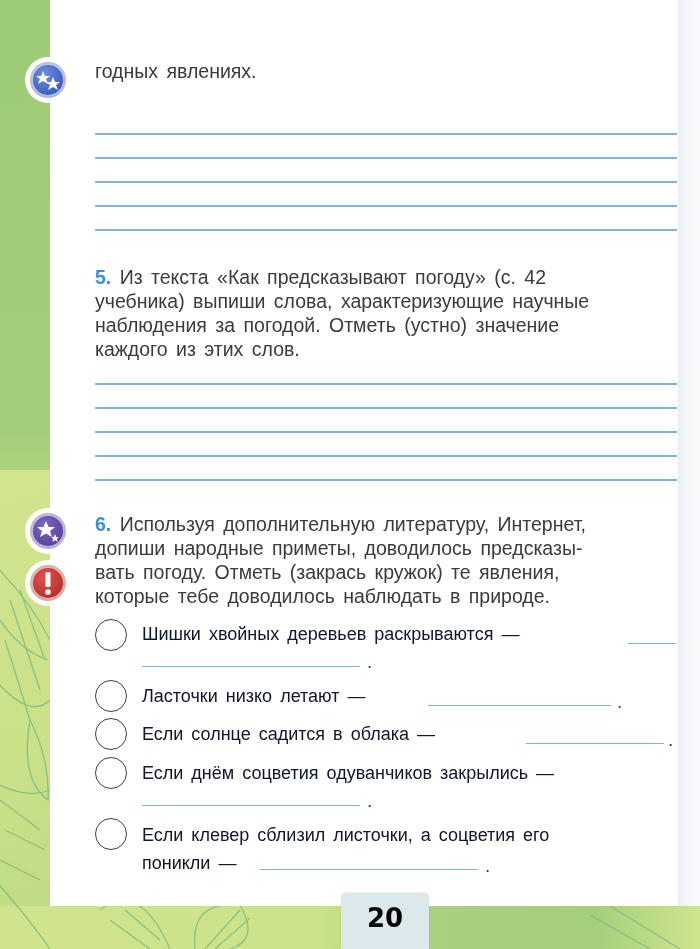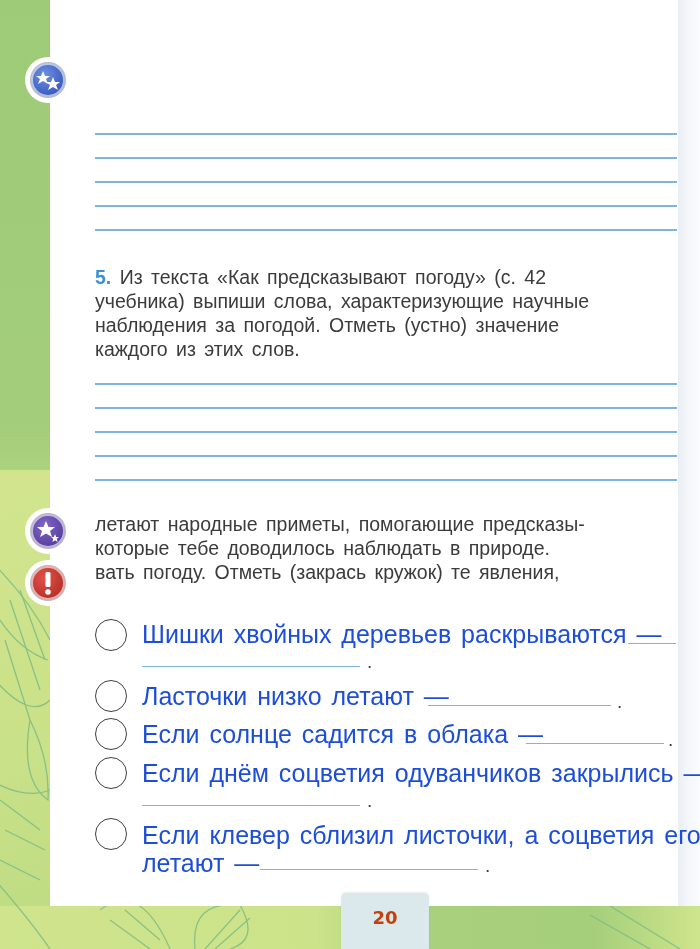--- a/index.html
+++ b/index.html
@@ -42,30 +42,30 @@
   .badge-purple .badge-inner { background: radial-gradient(circle at 40% 35%, #7d67c6, #5a3f9e 70%); }
   .badge-red .badge-inner { background: radial-gradient(circle at 40% 35%, #e0534a, #b8302a 70%); }
 
   .task { position: absolute; left: 95px; width: 582px; color: #3b3b3b; font-size: 19.5px; line-height: 24px; text-align: justify; word-spacing: 3px; }
   .task-num { color: #3a8fd9; font-weight: bold; }
   .rule { position: absolute; left: 95px; width: 582px; height: 0; border-top: 2px solid #7fb3e2; }
   .opt-circle {
     position: absolute; left: 95px; width: 32px; height: 32px; border-radius: 50%;
     border: 1.6px solid #3f3f3f; box-sizing: border-box; background: #fff;
   }
-  .opt-text { position: absolute; left: 142px; color: #1d4ed8; font-size: 25px; line-height: 24px; word-spacing: 3px; white-space: nowrap; }
+  .opt-text { position: absolute; left: 142px; color: #0f172a; font-size: 18px; line-height: 24px; word-spacing: 3px; white-space: nowrap; }
   .blank { position: absolute; height: 0; border-top: 1.6px solid #7fb3e2; }
   .dot { position: absolute; color: #3b3b3b; font-size: 19px; line-height: 20px; }
   .page-tab {
     position: absolute; left: 341px; top: 893px; width: 88px; height: 56px;
     background: #dce9ec; border-radius: 5px 5px 0 0;
     box-shadow: 0 -1px 2px rgba(0,0,0,0.08);
     display: flex; justify-content: center; padding-top: 12px; box-sizing: border-box;
   }
-  .page-num { font-family: "DejaVu Sans", sans-serif; font-weight: bold; color: #c2410c; font-size: 18px; line-height: 26px; }
+  .page-num { font-family: "DejaVu Sans", sans-serif; font-weight: bold; color: #000000; font-size: 26px; line-height: 26px; }
 </style>
 </head>
 <body>
 
 <div class="bg-left"></div>
 <div class="bg-left-lower"></div>
 <div class="bg-bottom"></div>
 <svg class="leaf-svg" width="700" height="949">
   <g fill="none" stroke="#7dbb84" stroke-width="1.3" opacity="0.85">
     <path d="M-10 560 Q30 600 50 640"></path>
@@ -89,20 +89,21 @@
 
 <div class="badge badge-blue" style="left:25px; top:57px;">
   <div class="badge-inner">
     <svg width="30" height="30" viewBox="0 0 30 30">
       <polygon fill="#fff" points="10,6 12,11 17,11 13,14 15,19 10,16 5,19 7,14 3,11 8,11"></polygon>
       <polygon fill="#fff" points="20,12 22,17 27,17 23,20 25,25 20,22 15,25 17,20 13,17 18,17"></polygon>
     </svg>
   </div>
 </div>
 <div class="task" style="top:59px;">
+  <div>годных явлениях.</div>
 </div>
 <div class="rule" style="top:133px;"></div>
 <div class="rule" style="top:157px;"></div>
 <div class="rule" style="top:181px;"></div>
 <div class="rule" style="top:205px;"></div>
 <div class="rule" style="top:229px;"></div>
 
 <div class="task" style="top:265px;">
   <div><span class="task-num">5.</span> <span>Из текста «Как предсказывают погоду» (с. 42</span></div>
   <div>учебника) выпиши слова, характеризующие научные</div>
@@ -126,23 +127,24 @@
 <div class="badge badge-red" style="left:25px; top:560px;">
   <div class="badge-inner">
     <svg width="30" height="30" viewBox="0 0 30 30">
       <rect x="12.5" y="4" width="5" height="15" rx="1.5" fill="#fff"></rect>
       <circle cx="15" cy="24" r="2.8" fill="#fff"></circle>
     </svg>
   </div>
 </div>
 
 <div class="task" style="top:512px;">
-  <div>летают народные приметы, помогающие предсказы-</div>
+  <div><span class="task-num">6.</span> <span>Используя дополнительную литературу, Интернет,</span></div>
+  <div>допиши народные приметы, доводилось предсказы-</div>
+  <div>вать погоду. Отметь (закрась кружок) те явления,</div>
   <div>которые тебе доводилось наблюдать в природе.</div>
-  <div>вать погоду. Отметь (закрась кружок) те явления,</div>
 </div>
 
 <div class="opt-circle" style="top:619px;"></div>
 <div class="opt-text" style="top:622px;">Шишки хвойных деревьев раскрываются —</div>
 <div class="blank" style="left:628px; width:48px; top:643px;"></div>
 <div class="blank" style="left:142px; width:218px; top:666px;"></div>
 <div class="dot" style="left:367px; top:652px;">.</div>
 
 <div class="opt-circle" style="top:680px;"></div>
 <div class="opt-text" style="top:684px;">Ласточки низко летают —</div>
@@ -154,19 +156,19 @@
 <div class="blank" style="left:526px; width:138px; top:743px;"></div>
 <div class="dot" style="left:668px; top:730px;">.</div>
 
 <div class="opt-circle" style="top:757px;"></div>
 <div class="opt-text" style="top:761px;">Если днём соцветия одуванчиков закрылись —</div>
 <div class="blank" style="left:142px; width:218px; top:805px;"></div>
 <div class="dot" style="left:367px; top:791px;">.</div>
 
 <div class="opt-circle" style="top:818px;"></div>
 <div class="opt-text" style="top:823px;">Если клевер сблизил листочки, а соцветия его</div>
-<div class="opt-text" style="top:851px;">летают —</div>
+<div class="opt-text" style="top:851px;">поникли —</div>
 <div class="blank" style="left:260px; width:218px; top:869px;"></div>
 <div class="dot" style="left:485px; top:856px;">.</div>
 
 <div class="page-tab">
   <span class="page-num">20</span>
 </div>
 
 </body></html>

